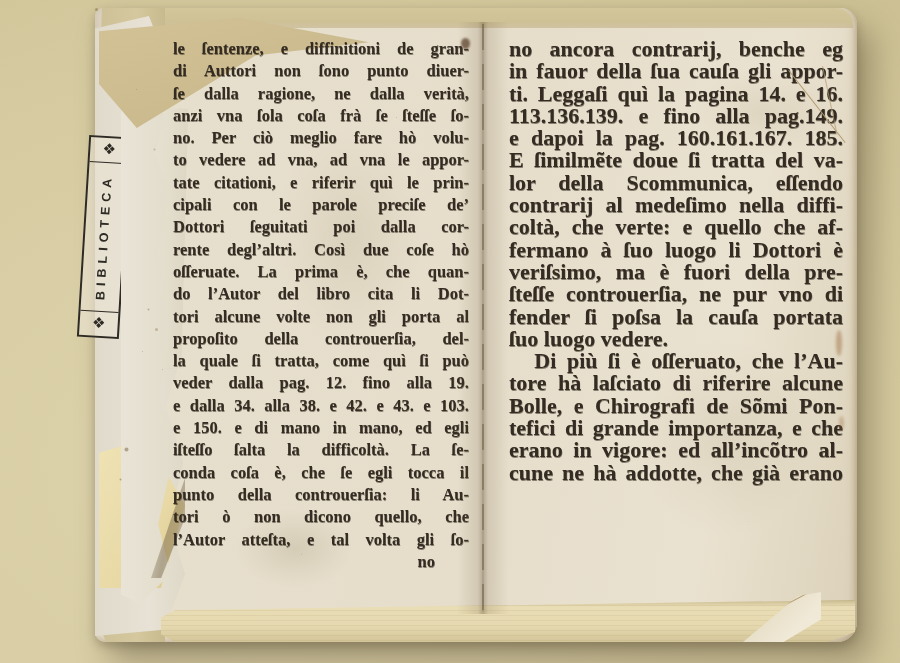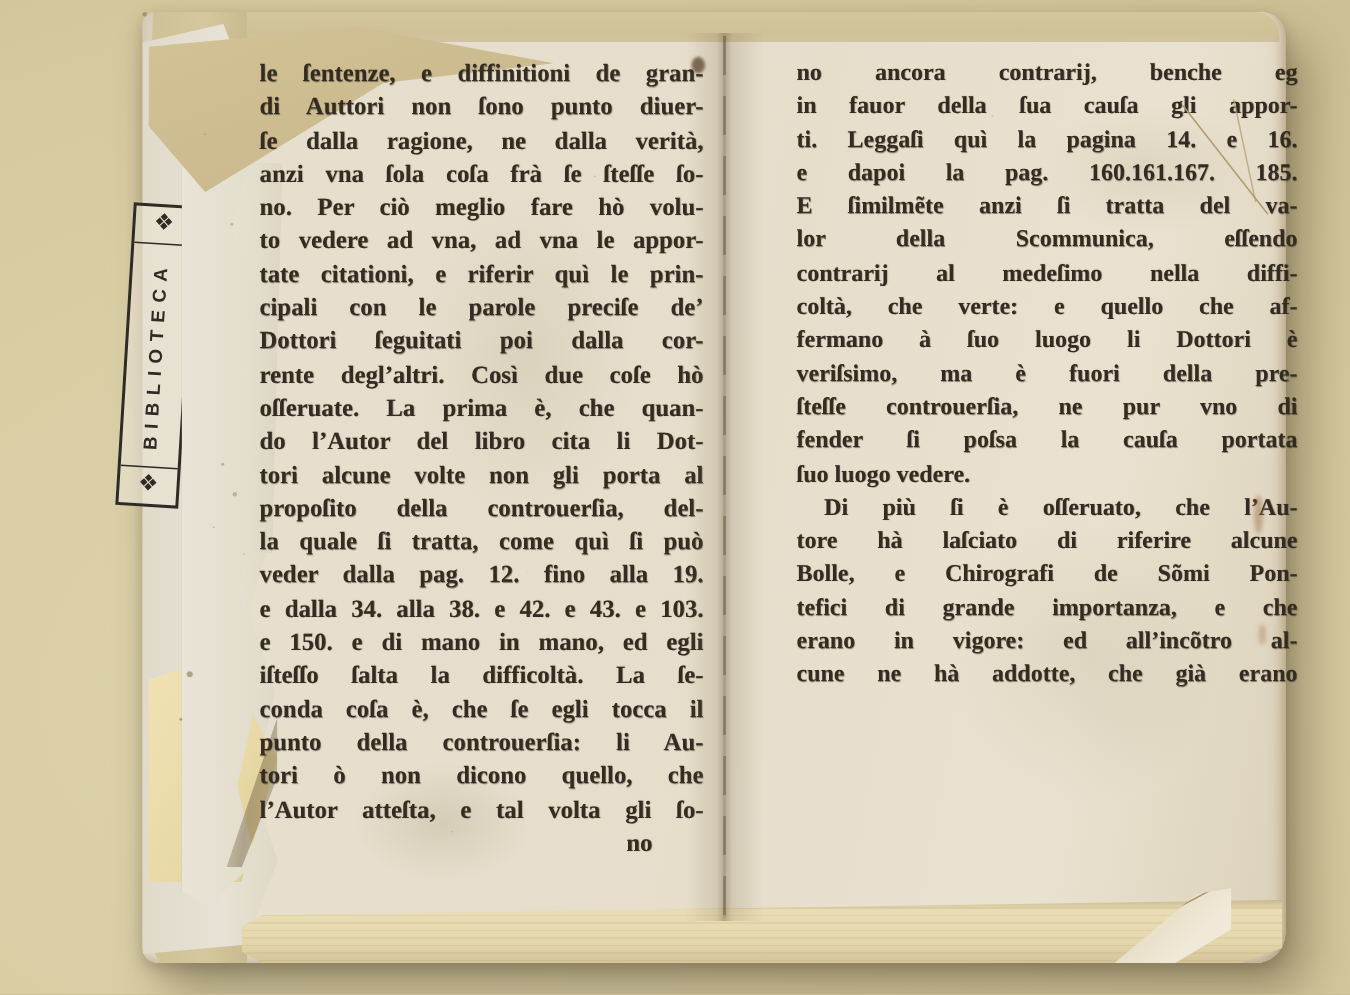--- a/index.html
+++ b/index.html
@@ -75,21 +75,21 @@
   .dogear{position:absolute;left:648px;top:584px;width:78px;height:50px;z-index:6;
     background:linear-gradient(315deg,#f0e9d7 30%,#e2d8bd 85%);
     clip-path:polygon(100% 0,100% 55%,52% 100%,0 100%,70% 8%);
     filter:drop-shadow(-1px 1px 1px rgba(120,100,66,.5));}
   .dogear i{position:absolute;left:2px;top:34px;width:85px;height:1px;background:#ad976c;
     transform:rotate(-28deg);transform-origin:left bottom;display:block;}
   
   .page-text{position:absolute;top:30px;z-index:6;color:#342c22;
     text-shadow:0.4px 0.5px 0.6px rgba(40,30,20,.5);font-weight:600;}
   .page-text.left{left:78px;width:296px;font-size:16.5px;}
-  .page-text.right{left:436px;width:334px;font-size:16px;}
+  .page-text.right{left:414px;width:334px;font-size:22px;}
   .tline{height:22.3px;line-height:22.3px;text-align:justify;text-align-last:justify;}
   .tline.nojust{text-align-last:left;}
   .tline.indent{text-indent:1.15em;}
   .catchword-row{height:22.3px;line-height:22.3px;text-align:right;padding-right:34px;}
   .sig-row{position:relative;height:22.3px;line-height:22.3px;}
   .sig-row .sig{position:absolute;left:42%;word-spacing:16px;}
   .sig-row .cw{position:absolute;right:58px;}
   
   .foxing{position:absolute;z-index:7;width:3px;height:3px;border-radius:50%;
     background:rgba(110,78,38,.38);
@@ -170,22 +170,23 @@
     </div>
 
     <div class="gutter"></div>
     <div class="gutter-crack"></div>
 
     <div class="page-text right">
       <div id="right-lines">
           <div class="tline">no ancora contrarij, benche eg</div>
           <div class="tline">in fauor della ſua cauſa gli appor-</div>
           <div class="tline">ti. Leggaſi quì la pagina 14. e 16.</div>
+          <div class="tline">113.136.139. e fino alla pag.149.</div>
           <div class="tline">e dapoi la pag. 160.161.167. 185.</div>
-          <div class="tline">E ſimilmẽte anzi ſi tratta del va-</div>
+          <div class="tline">E ſimilmẽte doue ſi tratta del va-</div>
           <div class="tline">lor della Scommunica, eſſendo</div>
           <div class="tline">contrarij al medeſimo nella diffi-</div>
           <div class="tline">coltà, che verte: e quello che af-</div>
           <div class="tline">fermano à ſuo luogo li Dottori è</div>
           <div class="tline">veriſsimo, ma è fuori della pre-</div>
           <div class="tline">ſteſſe controuerſia, ne pur vno di</div>
           <div class="tline">fender ſi poſsa la cauſa portata</div>
           <div class="tline nojust">ſuo luogo vedere.</div>
           <div class="tline indent">Di più ſi è oſſeruato, che l’Au-</div>
           <div class="tline">tore hà laſciato di riferire alcune</div>

